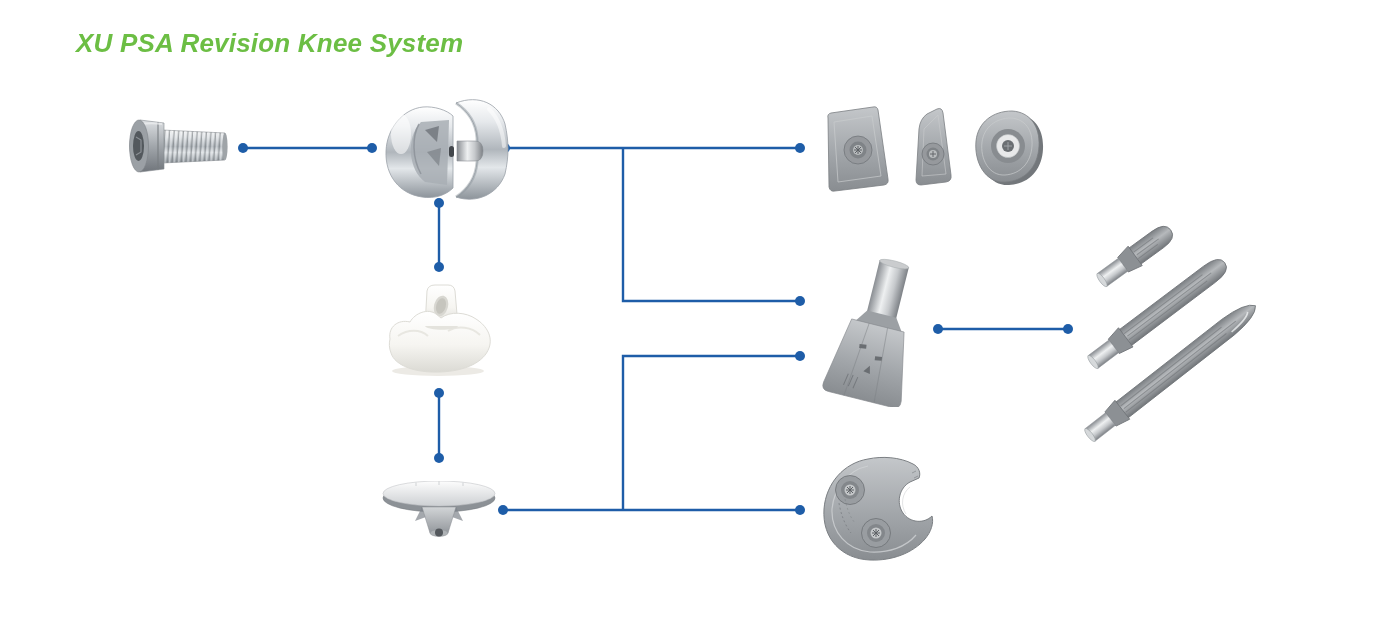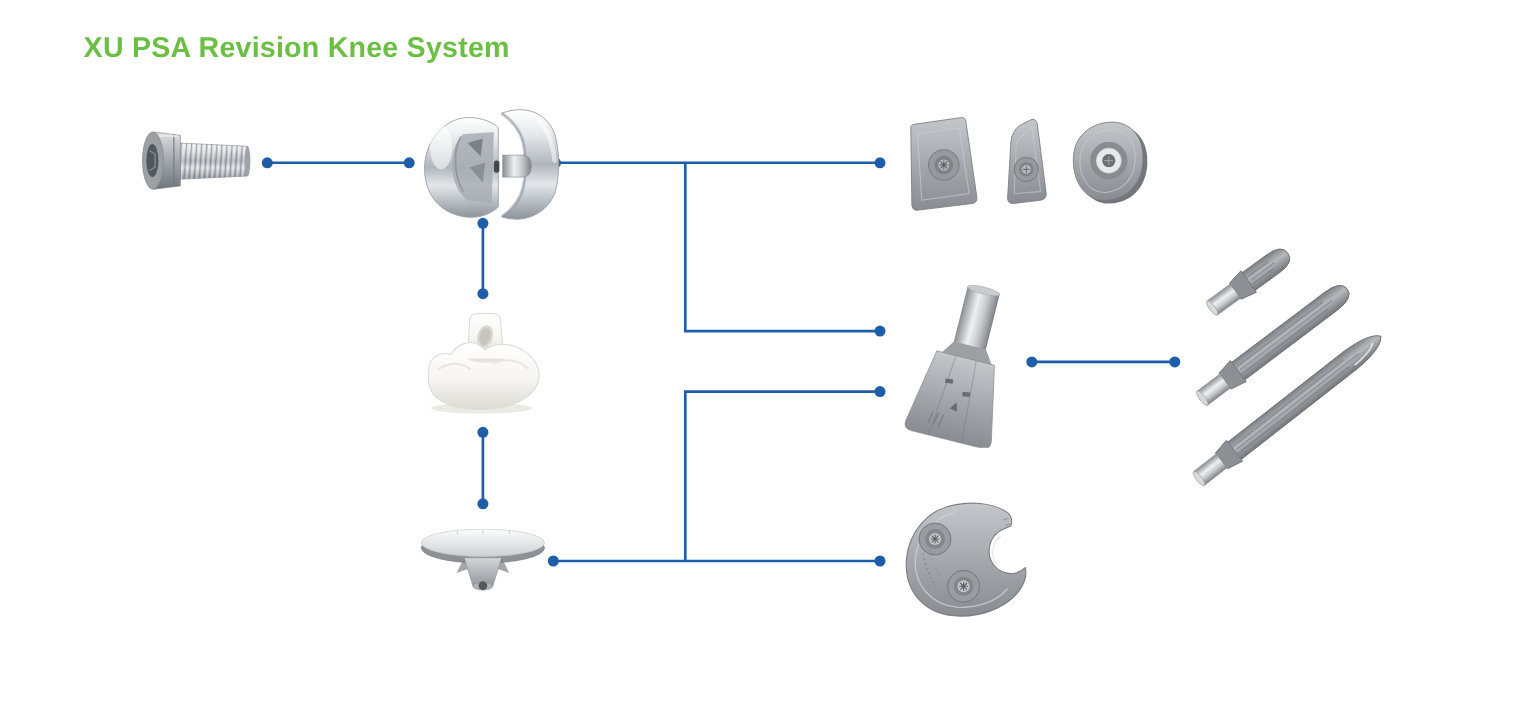--- a/index.html
+++ b/index.html
@@ -6,21 +6,21 @@
     --green:#6CBE44;
     --blue:#1E5DA8;
   }
   html,body{margin:0;padding:0;background:#fff;}
   .canvas{
     position:relative;width:1400px;height:640px;background:#FFFFFF;
     overflow:hidden;font-family:"Liberation Sans",sans-serif;
   }
   .page-title{
     position:absolute;left:76px;top:28px;
-    font-size:26px;font-weight:bold;
+    font-size:26px;font-weight:bold;font-style:italic;
     color:var(--green);letter-spacing:0.2px;white-space:nowrap;
   }
   .connectors{position:absolute;left:0;top:0;}
   .comp{position:absolute;}
 </style>
 </head>
 <body>
 
 <div class="canvas">
 

